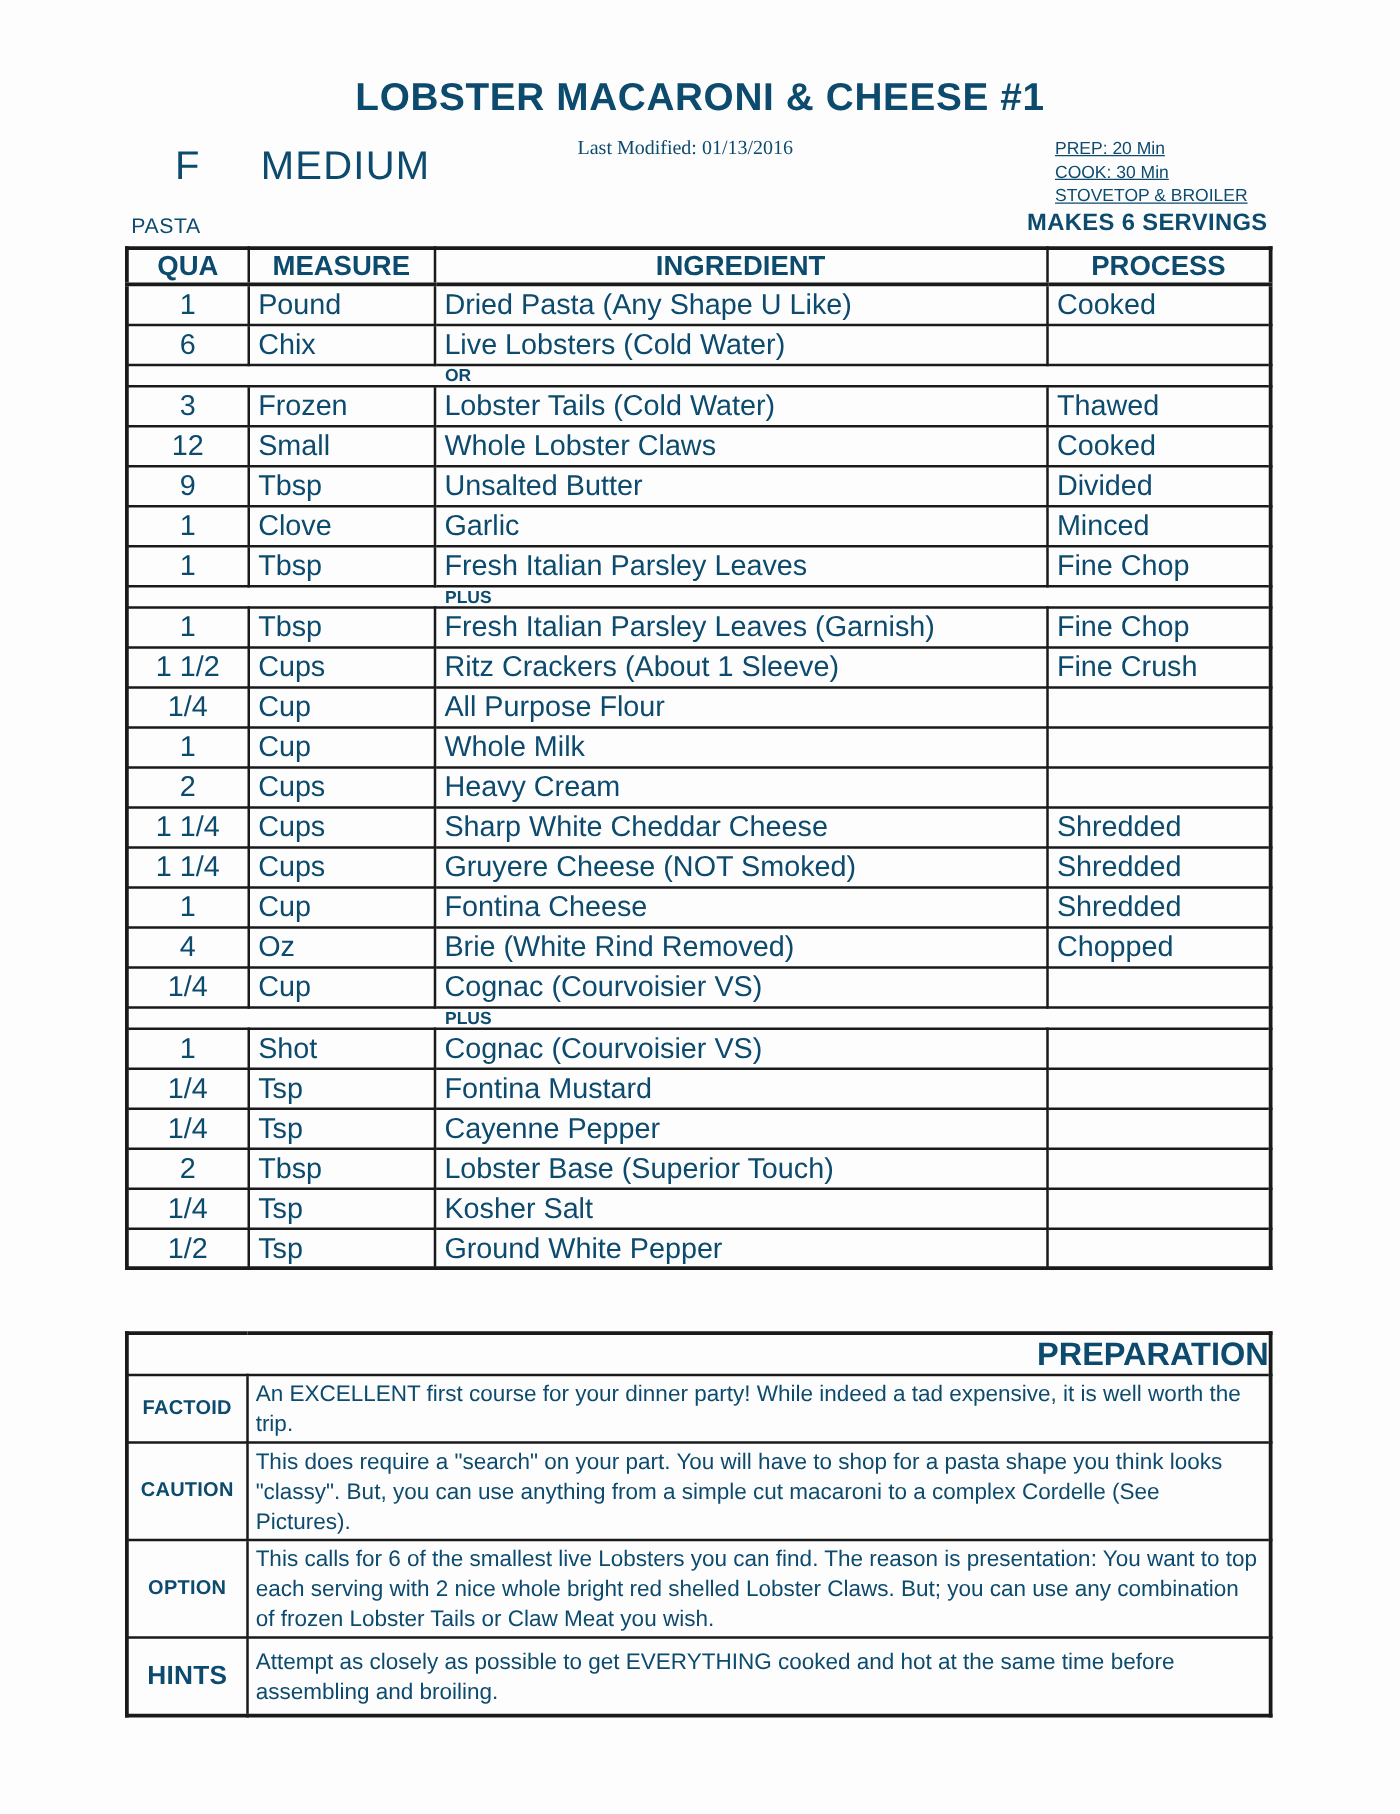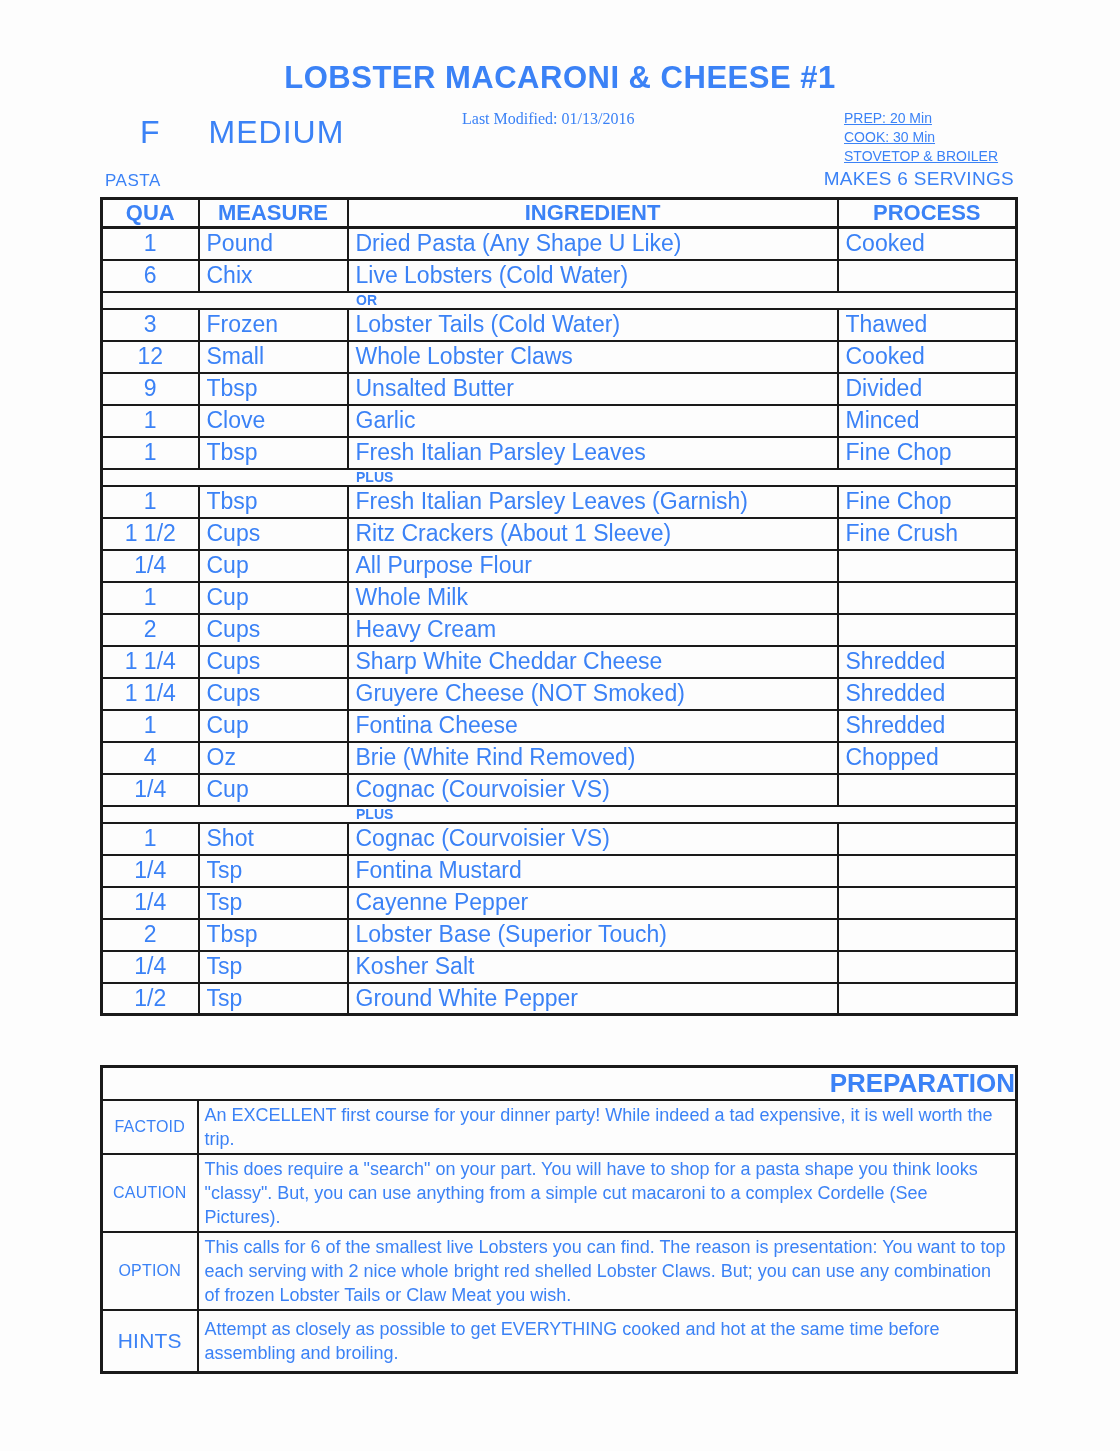--- a/index.html
+++ b/index.html
@@ -2,21 +2,21 @@
 <html><head>
 <meta charset="utf-8">
 <style>
   * { margin: 0; padding: 0; box-sizing: border-box; }
   html, body { background: #e8e8e8; }
   .page {
     position: relative;
     width: 1120px;
     height: 1451px;
     background: #fdfdfd;
-    color: #3b82f6;
+    color: #0c4a6e;
     font-family: "Liberation Sans", "DejaVu Sans", sans-serif;
     overflow: hidden;
   }
   
   .doc-title {
     position: absolute; top: 60px; left: 0; width: 1120px;
     text-align: center; font-size: 31px; font-weight: bold; letter-spacing: 0.5px;
   }
   .grade-row {
     position: absolute; top: 114px; left: 140px;
@@ -31,21 +31,21 @@
   .cook-block {
     position: absolute; top: 109px; left: 844px; width: 166px;
     font-size: 14px; line-height: 19px; text-decoration: underline;
   }
   .category {
     position: absolute; top: 171px; left: 105px;
     font-size: 17px; letter-spacing: 0.5px;
   }
   .servings {
     position: absolute; top: 168px; right: 106px;
-    font-size: 19px; font-weight: normal; letter-spacing: 0.3px;
+    font-size: 19px; font-weight: bold; letter-spacing: 0.3px;
   }
   
   table { border-collapse: collapse; table-layout: fixed; background: #fdfdfd; }
   .ing-table {
     position: absolute; top: 197px; left: 100px; width: 915px;
     border: 3px solid #1a1a1a;
   }
   .ing-table th, .ing-table td { border: 2px solid #1a1a1a; overflow: hidden; white-space: nowrap; }
   .ing-table th {
     font-size: 22px; font-weight: bold; height: 16px; text-align: center;
@@ -63,21 +63,21 @@
   .prep-table {
     position: absolute; top: 1065px; left: 100px; width: 915px;
     border: 3px solid #1a1a1a;
   }
   .prep-table td { border: 2px solid #1a1a1a; }
   .prep-title-cell {
     text-align: right; font-size: 26px; font-weight: bold; height: 33px;
   }
   .note-label {
     text-align: center; vertical-align: middle;
-    font-size: 16px; font-weight: normal; letter-spacing: 0.2px;
+    font-size: 16px; font-weight: bold; letter-spacing: 0.2px;
   }
   .prep-table tr:last-child .note-label { font-size: 21px; }
   .note-text {
     font-size: 18px; line-height: 24px; padding: 2px 8px 2px 6px;
     vertical-align: middle;
   }
   .prep-table tr.note-row-0 td { height: 50px; }
   .prep-table tr.note-row-1 td { height: 72px; }
   .prep-table tr.note-row-2 td { height: 74px; }
   .prep-table tr.note-row-3 td { height: 62px; }

